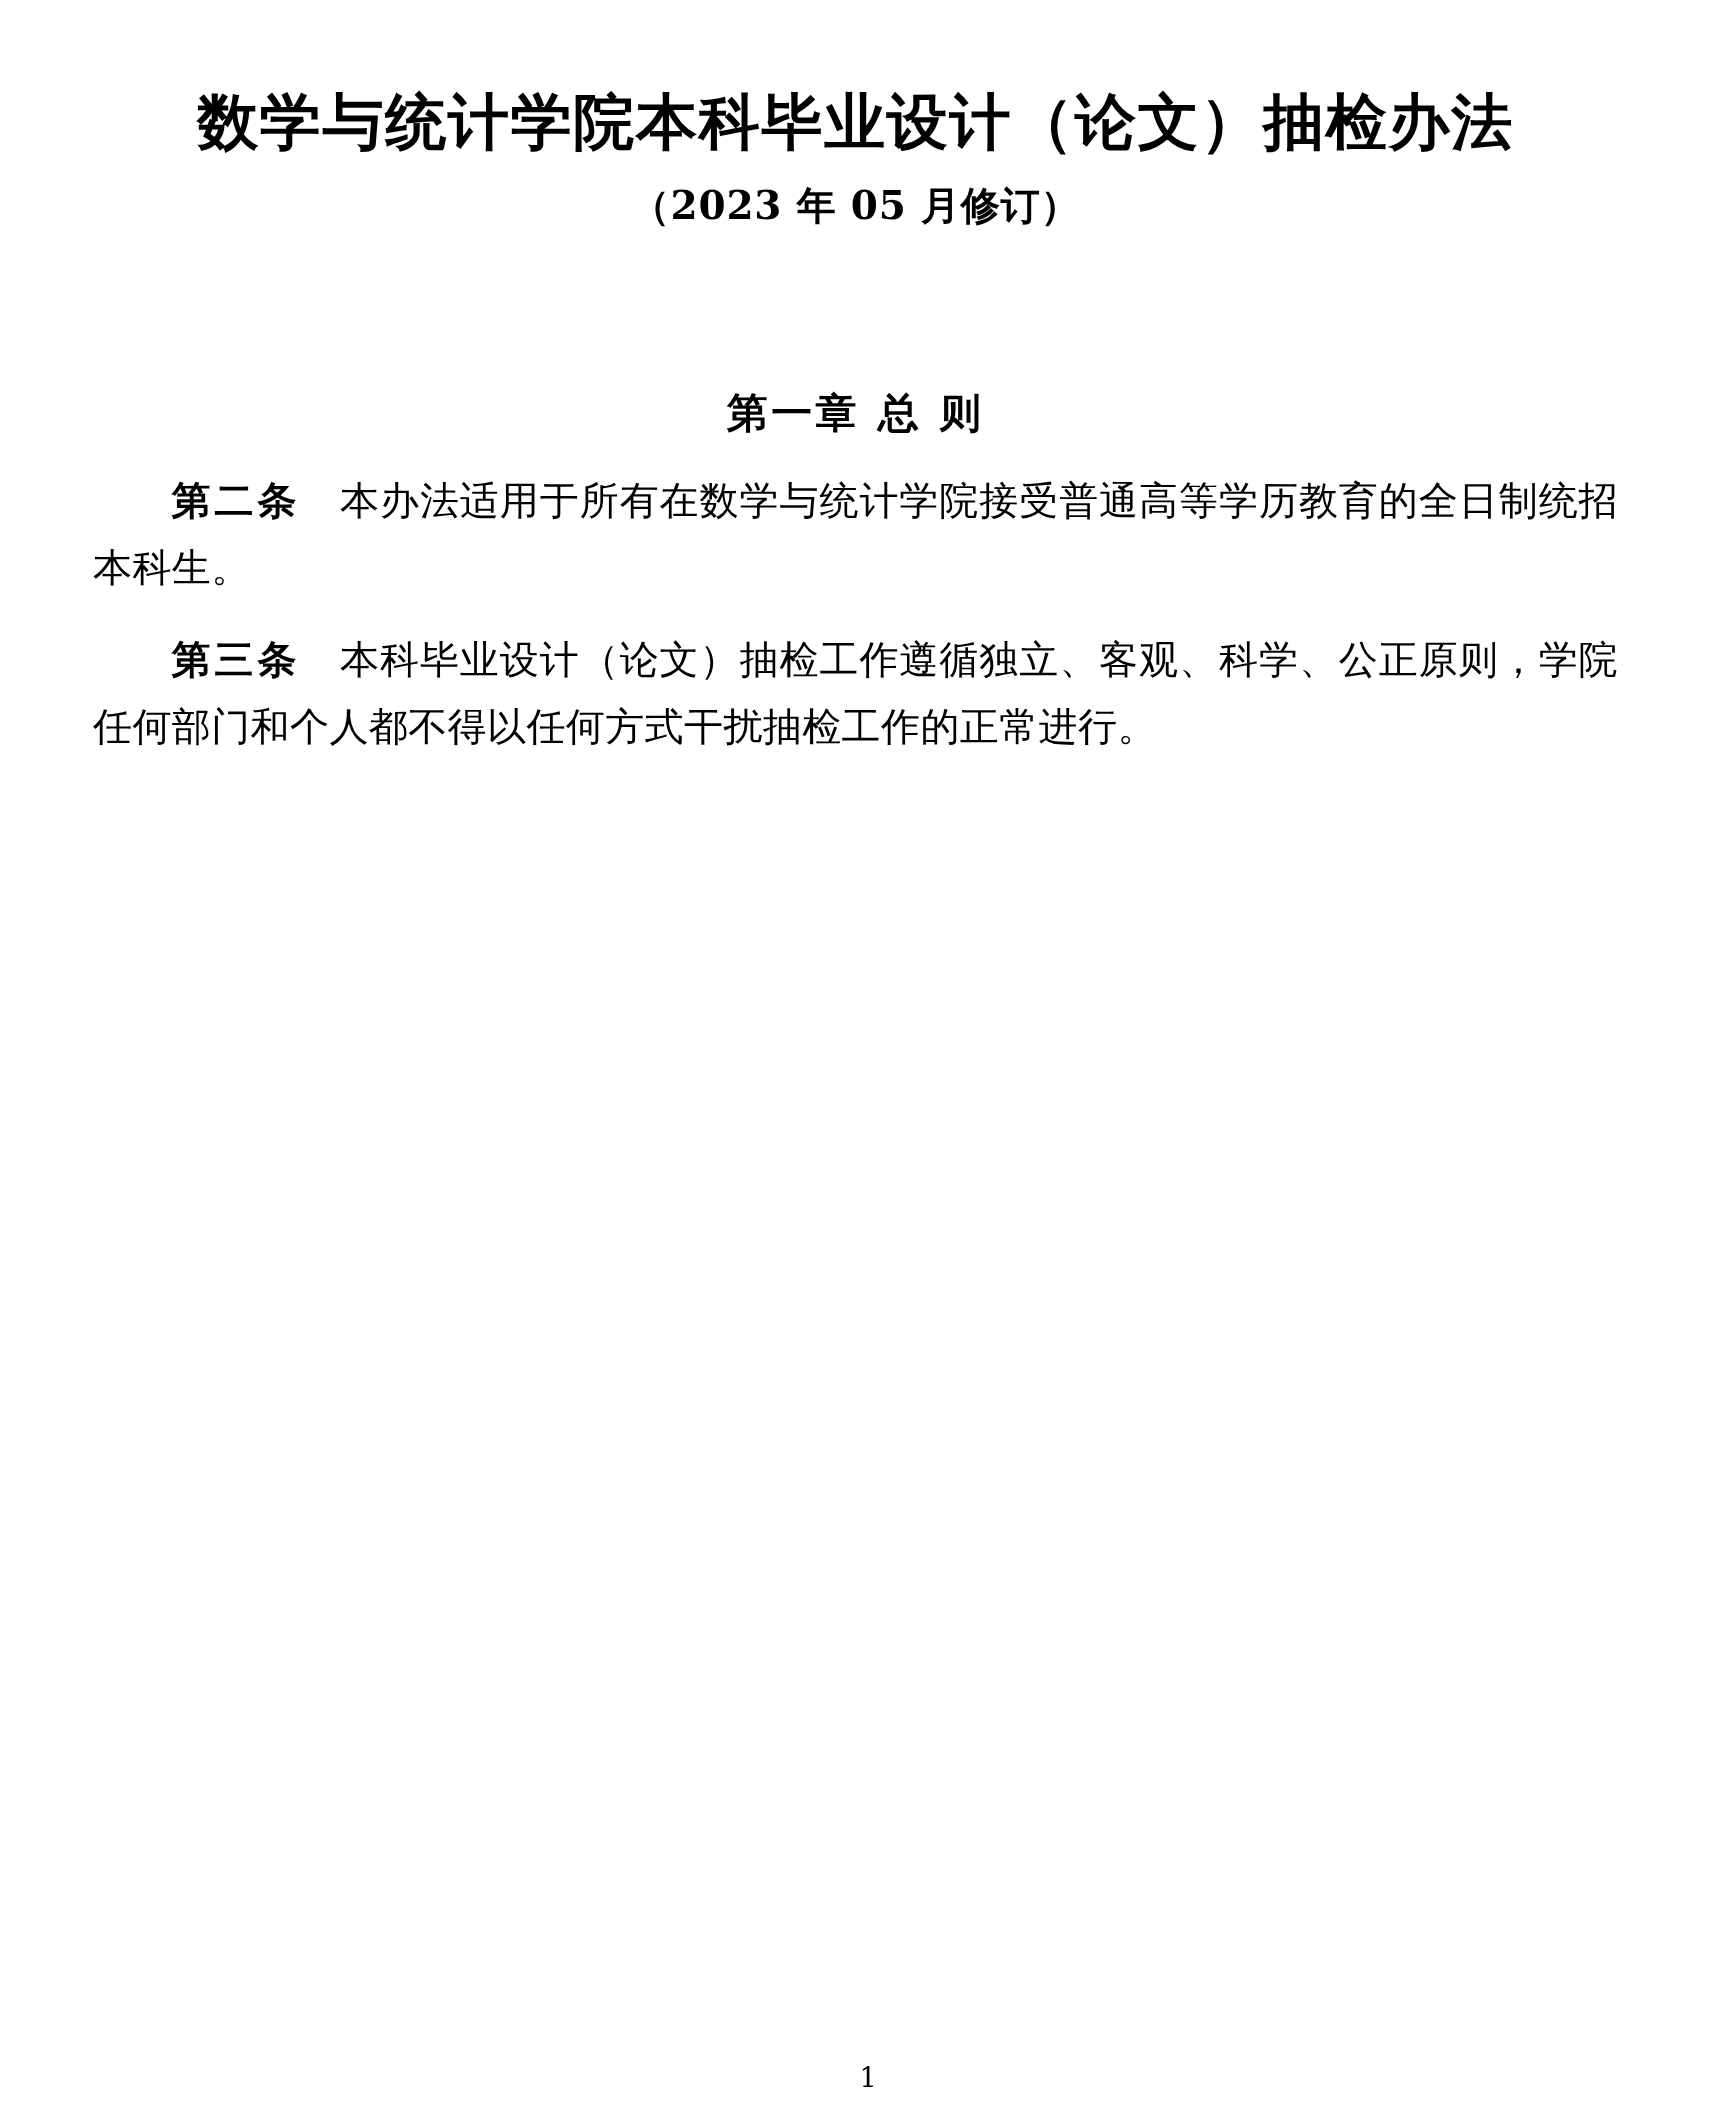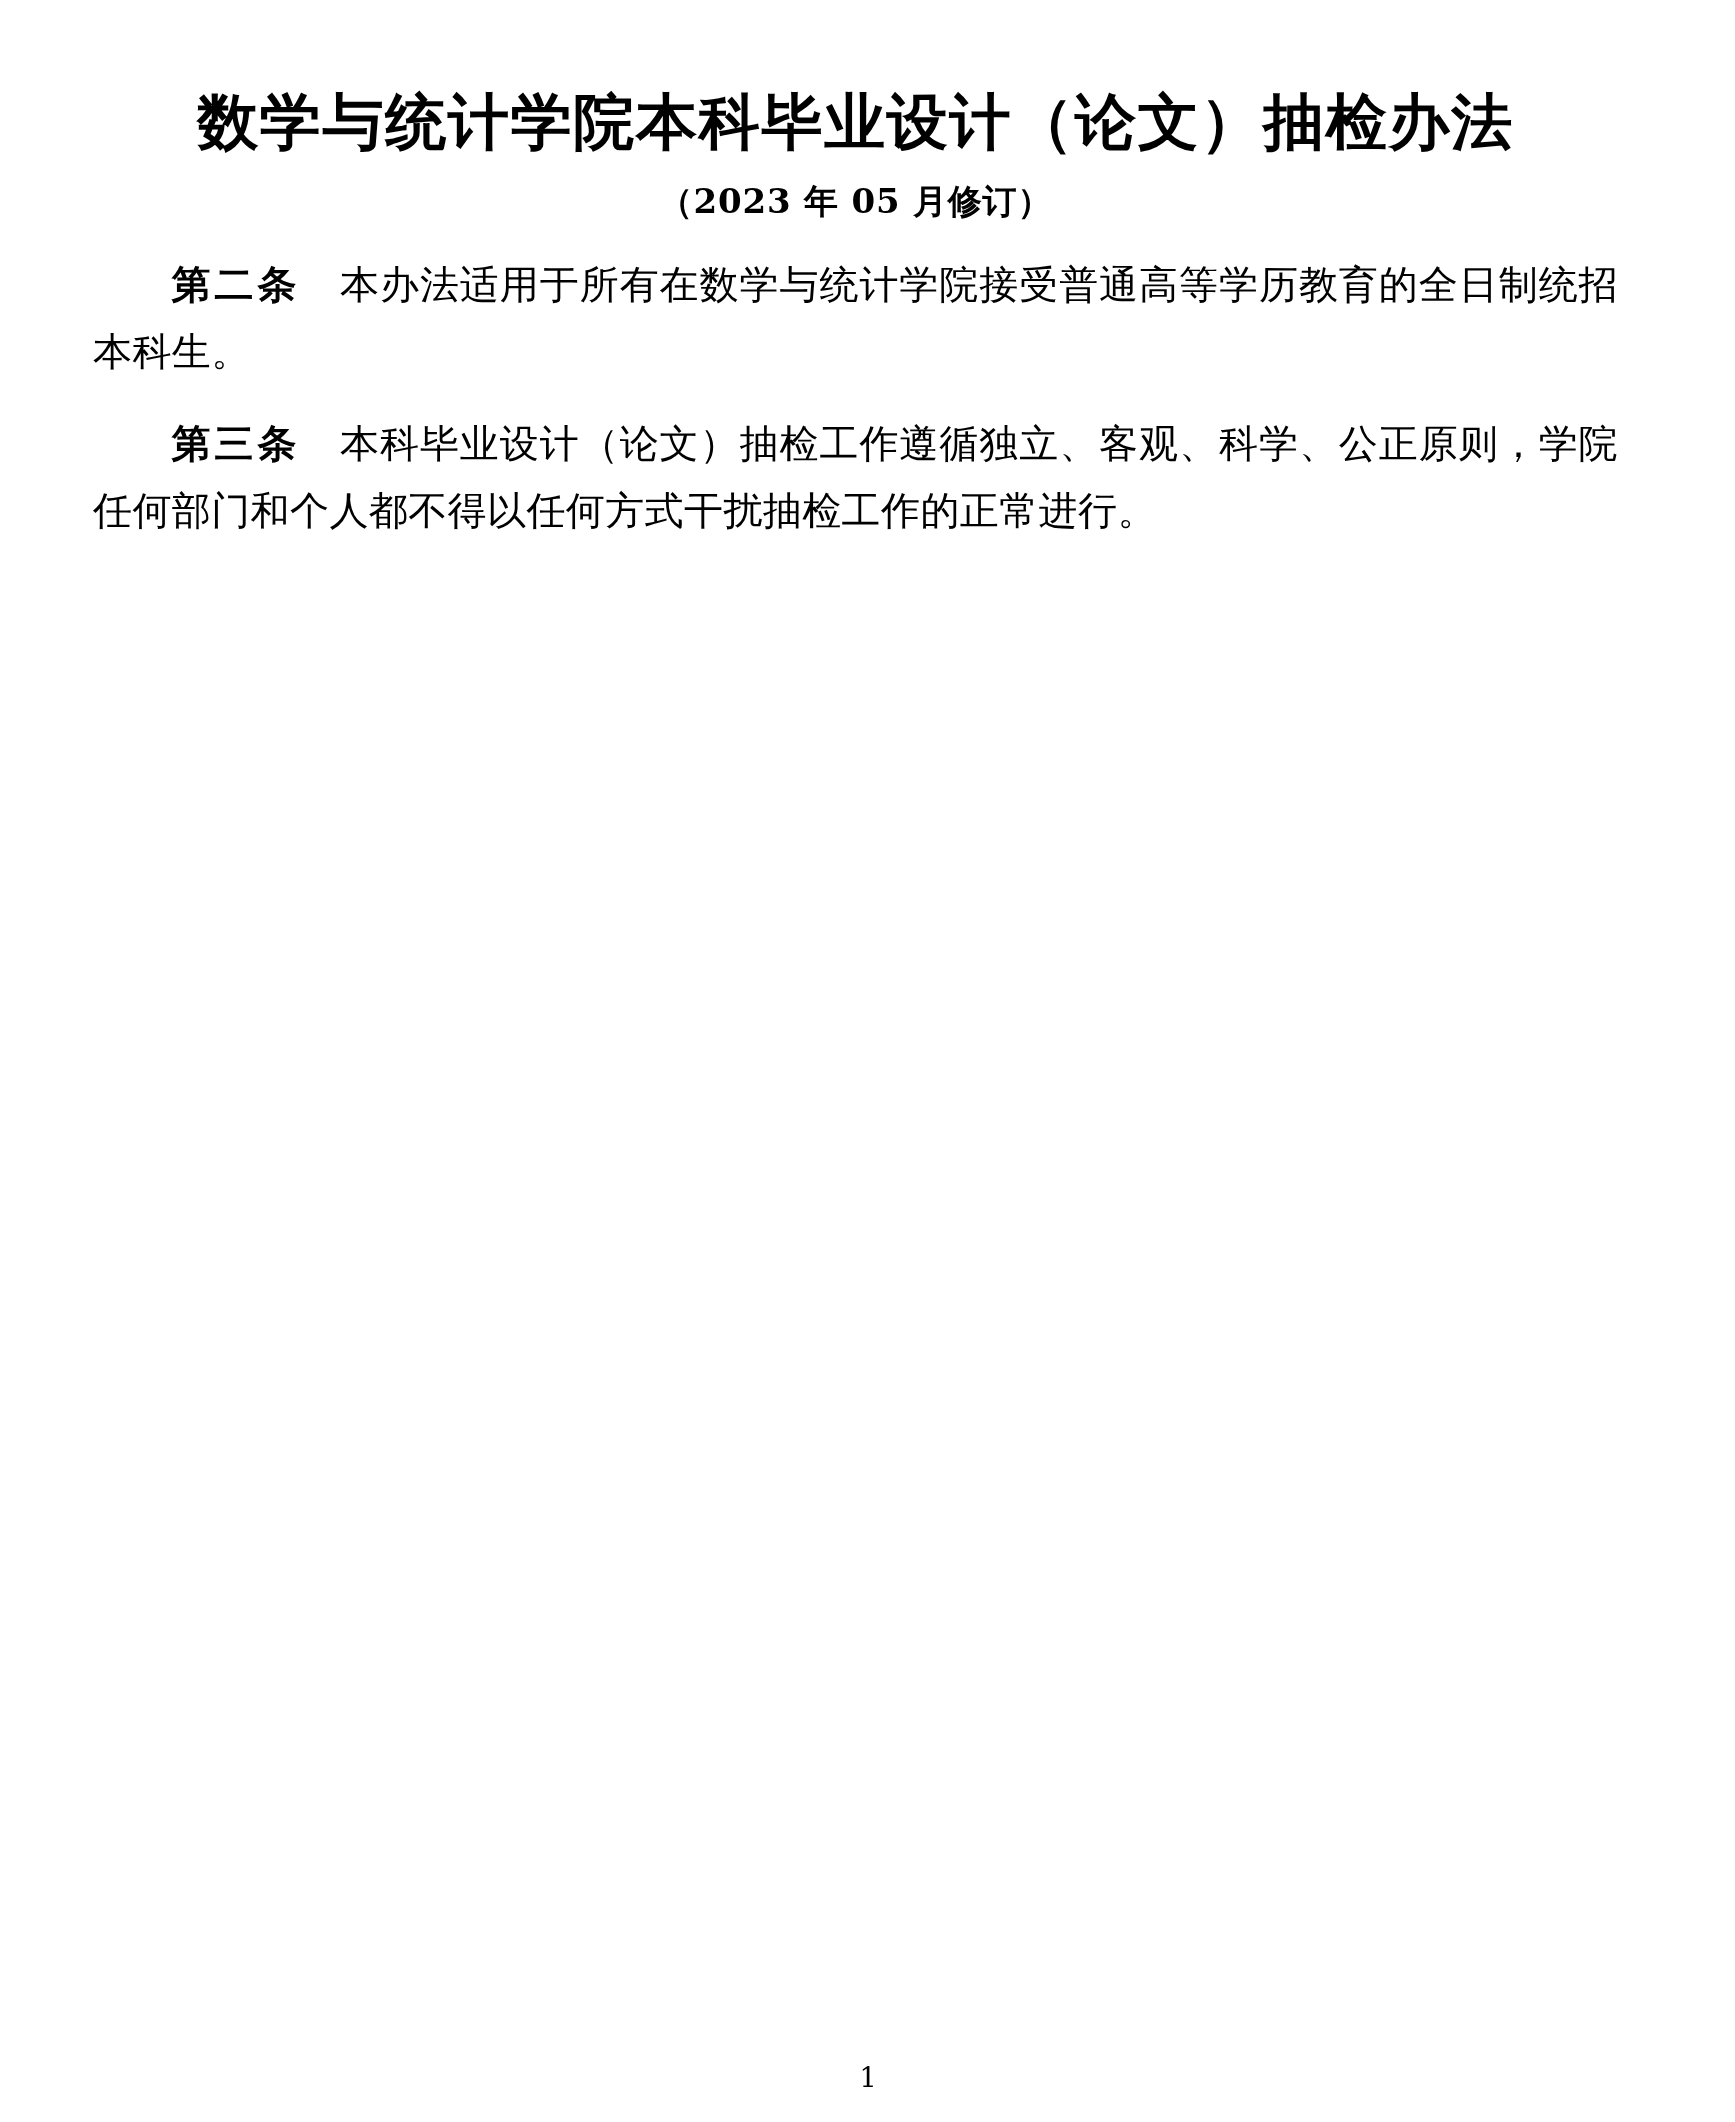--- a/index.html
+++ b/index.html
@@ -25,21 +25,21 @@
     text-align: center;
     font-size: 61px;
     font-weight: bold;
     letter-spacing: 1.7px;
     line-height: 1.25;
     margin: 25.4px 0 0 0;
     font-family: "DejaVu Serif", "Liberation Serif", serif;
   }
   .doc-subtitle {
     text-align: center;
-    font-size: 34px;
+    font-size: 39px;
     font-weight: bold;
     letter-spacing: 0.8px;
     margin: 18.6px 0 0 0;
   }
   .chapter-heading {
     text-align: center;
     font-size: 41px;
     font-weight: bold;
     letter-spacing: 3.4px;
     margin: 0;
@@ -85,20 +85,21 @@
   }
 </style>
 </head>
 <body>
 
 <div class="page">
 
   <h1 class="doc-title">数学与统计学院本科毕业设计（论文）抽检办法</h1>
   <div class="doc-subtitle">（2023 年 05 月修订）</div>
 
+  <h2 class="chapter-heading chapter-1">第一章 总 则</h2>
 
 
   <p class="para">
     <span class="indent"></span><span class="article-label">第二条</span><span class="gap"></span><span>本办法适用于所有在数学与统计学院接受普通高等学历教育的全日制统招本科生。</span>
   </p>
 
   <p class="para">
     <span class="indent"></span><span class="article-label">第三条</span><span class="gap"></span><span>本科毕业设计（论文）抽检工作遵循独立、客观、科学、公正原则，学院任何部门和个人都不得以任何方式干扰抽检工作的正常进行。</span>
   </p>
 

